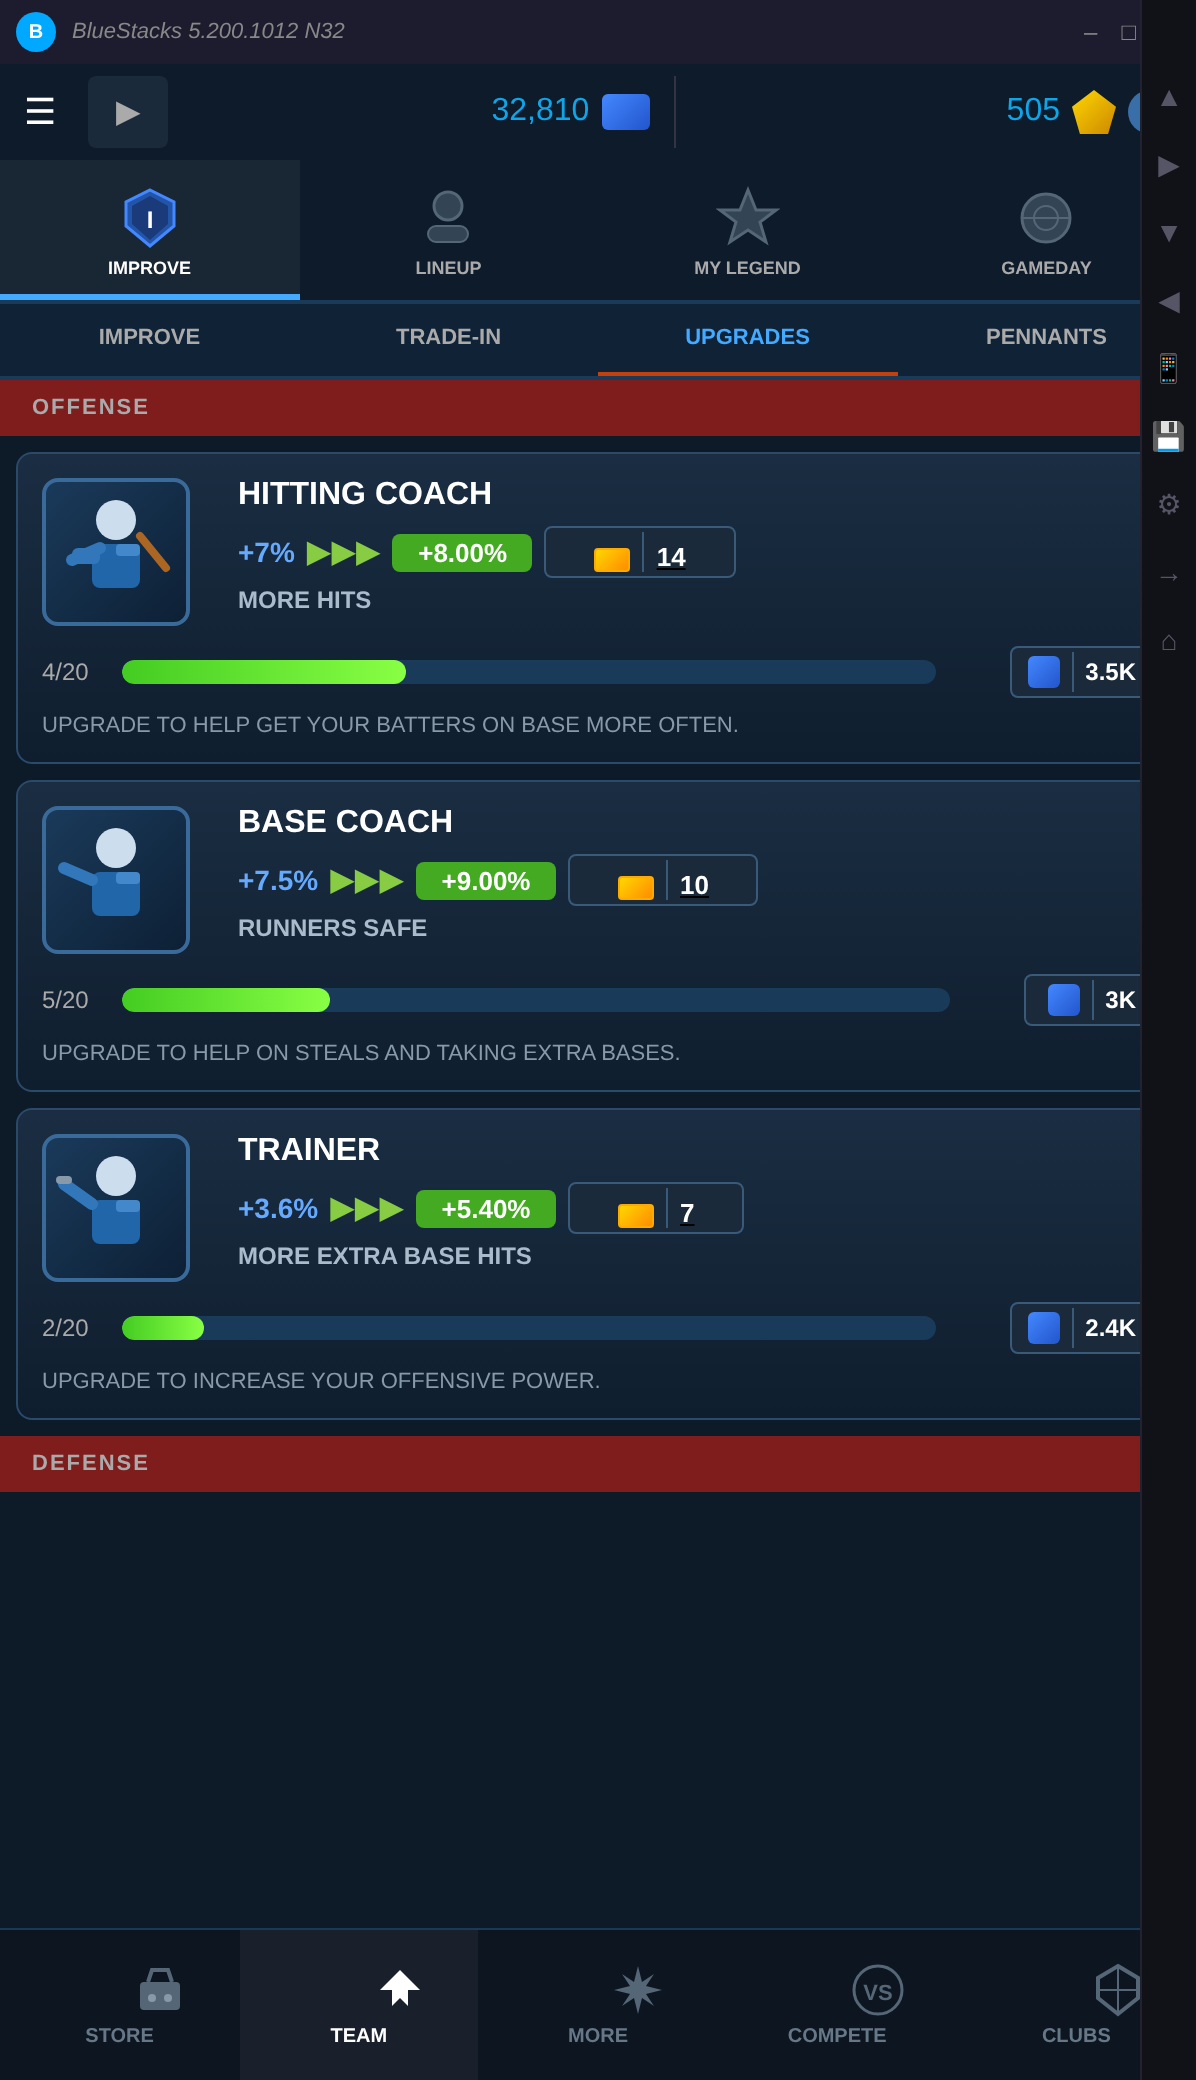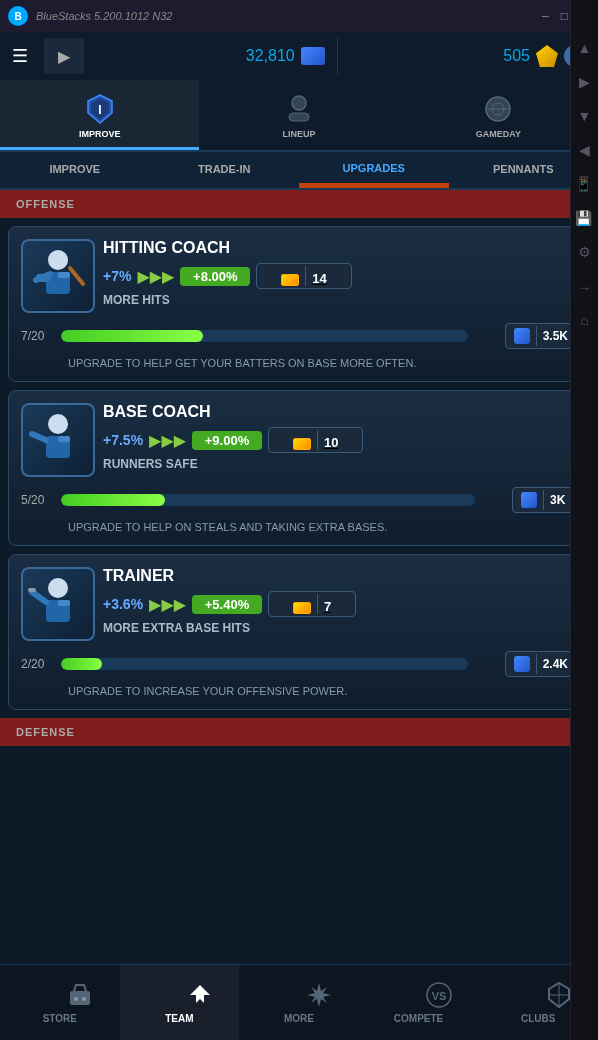--- a/index.html
+++ b/index.html
@@ -125,21 +125,21 @@
       align-items: center;
       justify-content: center;
       color: #aaa;
       font-size: 11px;
       font-weight: bold;
       cursor: pointer;
       border-bottom: 3px solid transparent;
     }
     .sub-tab.active {
       color: #4af;
-      border-bottom: 5px solid #c2410c;
+      border-bottom: 2px solid #c2410c;
       justify-content: center;
     }
 
     
     .section-header {
       background: #7f1d1d;
       padding: 8px 16px;
       color: #aaa;
       font-size: 11px;
       font-weight: bold;
@@ -158,21 +158,21 @@
       background: linear-gradient(180deg, #1a2d42 0%, #0f1e2e 100%);
       margin: 8px;
       border-radius: 8px;
       border: 1px solid #2a4a6a;
       padding: 12px;
       position: relative;
     }
     .coach-top {
       display: flex;
       align-items: flex-start;
-      gap: 8px;
+      gap: 24px;
     }
     .coach-avatar {
       width: 74px; height: 74px;
       background: linear-gradient(135deg, #1a3a5a, #0d2035);
       border-radius: 8px;
       border: 2px solid #3a6a9a;
       display: flex; align-items: center; justify-content: center;
       flex-shrink: 0;
     }
     .coach-info {
@@ -256,34 +256,33 @@
     }
     .resource-box {
       display: flex;
       align-items: center;
       background: #1a2a3a;
       border: 1px solid #3a5a7a;
       border-radius: 4px;
       padding: 2px 8px;
       gap: 6px;
       min-width: 65px;
-      justify-content: flex-start;
+      justify-content: flex-end;
       margin-left: 29px;
     }
     .resource-amount {
       color: white;
       font-size: 12px;
       font-weight: bold;
     }
     .card-desc {
       color: #8899aa;
       font-size: 11px;
       margin-top: 8px;
       text-transform: uppercase;
-      margin-left: 47px;
     }
 
     
     .bottom-nav {
       position: absolute;
       bottom: 0;
       left: 0;
       width: 100%;
       height: 76px;
       background: #0d1520;
@@ -383,20 +382,26 @@
     </svg>
     <span style="font-size:9px;color:white;">IMPROVE</span>
   </div>
   <div class="nav-tab">
     <svg class="nav-icon" viewBox="0 0 32 32">
       <circle cx="16" cy="10" r="7" fill="#334455"></circle>
       <circle cx="16" cy="10" r="7" fill="none" stroke="#556677" stroke-width="1.5"></circle>
       <rect x="6" y="20" width="20" height="8" rx="4" fill="#334455" stroke="#556677" stroke-width="1"></rect>
     </svg>
     <span style="font-size:9px;">LINEUP</span>
+  </div>
+  <div class="nav-tab">
+    <svg class="nav-icon" viewBox="0 0 32 32">
+      <polygon points="16,2 20,12 30,12 22,18 25,28 16,22 7,28 10,18 2,12 12,12" fill="#334455" stroke="#556677" stroke-width="1.5"></polygon>
+    </svg>
+    <span style="font-size:9px;">MY LEGEND</span>
   </div>
   <div class="nav-tab">
     <svg class="nav-icon" viewBox="0 0 32 32">
       <circle cx="16" cy="16" r="12" fill="#334455" stroke="#556677" stroke-width="1.5"></circle>
       <circle cx="16" cy="16" r="6" fill="none" stroke="#556677" stroke-width="1"></circle>
       <line x1="4" y1="16" x2="28" y2="16" stroke="#556677" stroke-width="1"></line>
     </svg>
     <span style="font-size:9px;">GAMEDAY</span>
   </div>
 </div>
@@ -445,21 +450,21 @@
           <div class="cost-box">
             <div class="gold-bar"></div>
             <div class="cost-divider"></div>
             <span class="cost-amount">14</span>
           </div>
         </div>
         <div class="boost-label">MORE HITS</div>
       </div>
     </div>
     <div class="card-bottom">
-      <span class="level-text">7/20</span>
+      <span class="level-text">4/20</span>
       <div class="progress-bar-bg">
         <div class="progress-bar-fill" style="width: 35%;"></div>
       </div>
       <div class="resource-box">
         <div style="width:16px;height:16px;background:linear-gradient(135deg,#4488ff,#2255cc);border-radius:3px;"></div>
         <div class="cost-divider"></div>
         <span class="resource-amount">3.5K</span>
       </div>
     </div>
     <div class="card-desc">UPGRADE TO HELP GET YOUR BATTERS ON BASE MORE OFTEN.</div>

